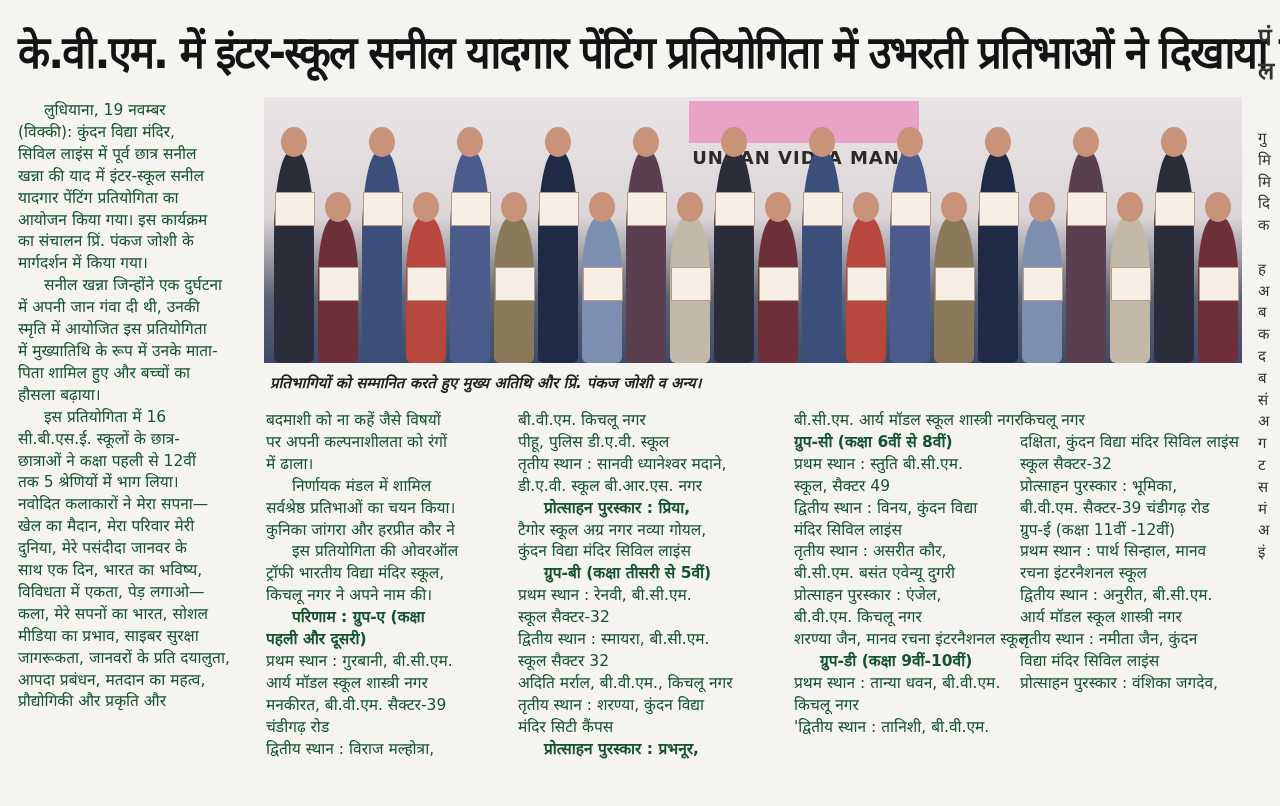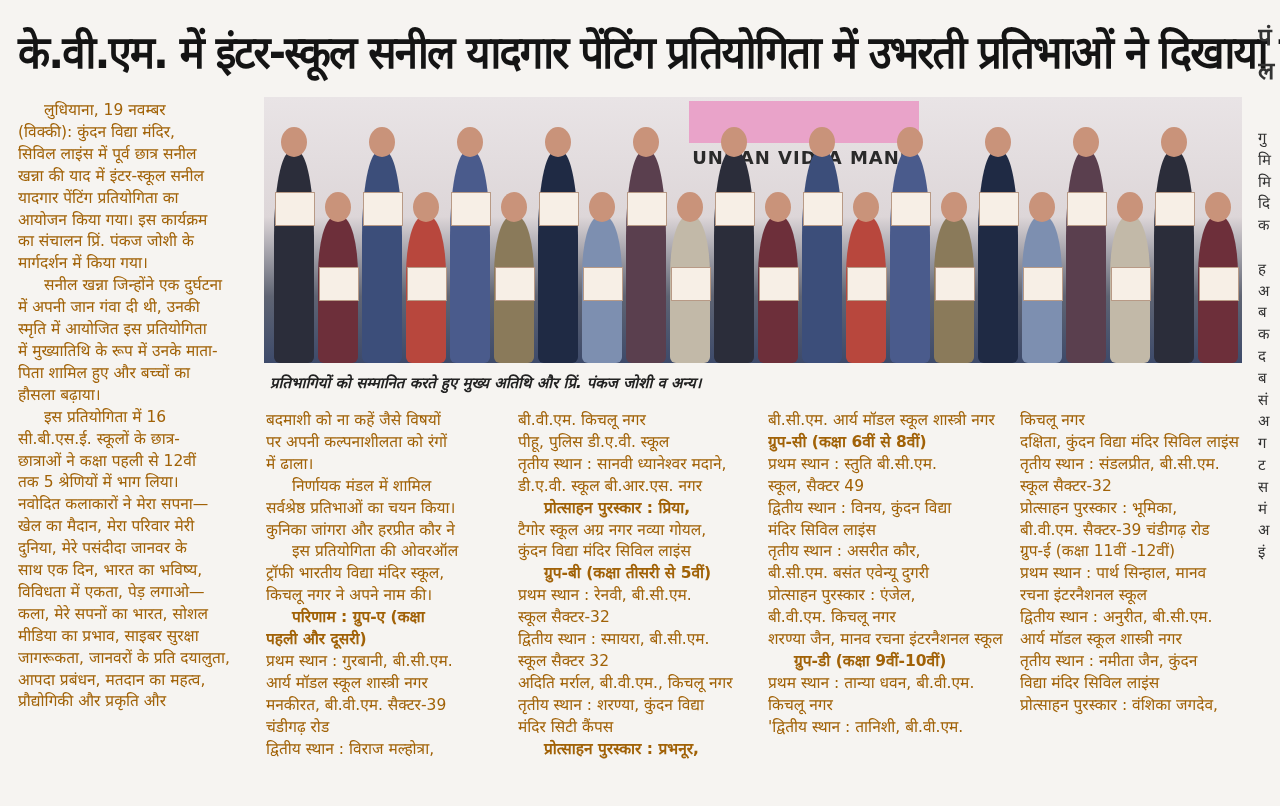--- a/index.html
+++ b/index.html
@@ -1,28 +1,28 @@
 <!DOCTYPE html>
 <html><head>
 <meta charset="utf-8">
 <style>
   html, body { margin:0; padding:0; }
   body { width:1280px; height:806px; overflow:hidden; background:#f6f4f1; position:relative;
          font-family:"DejaVu Sans", sans-serif; color:#1d1d1f; }
   .headline { position:absolute; left:18px; top:18px; width:1225px; height:70px;
               font-size:45px; font-weight:bold; letter-spacing:-2px; line-height:70px;
               white-space:nowrap; transform-origin:left center; transform:scaleX(0.93); color:#141414; }
-  .col { position:absolute; font-size:15.5px; line-height:21.9px; color:#a16207; }
+  .col { position:absolute; font-size:15.5px; line-height:21.9px; color:#14532d; }
   .col .line { display:block; white-space:nowrap; overflow:hidden; }
   .col .indent { padding-left:26px; }
   .col .bold { font-weight:bold; }
   .col1 { left:18px; top:100px; width:240px; }
   .col2 { left:266px; top:410px; width:240px; }
   .col3 { left:518px; top:410px; width:240px; }
-  .col4 { left:768px; top:410px; width:240px; }
+  .col4 { left:794px; top:410px; width:240px; }
   .col5 { left:1020px; top:410px; width:252px; }
   .rightcut { position:absolute; left:1258px; top:0; width:22px; height:806px; overflow:hidden;
               font-size:15px; line-height:21.8px; color:#333; }
   .rightcut .top { position:absolute; top:20px; font-size:24px; font-weight:bold; line-height:34px; }
   .photo { position:absolute; left:264px; top:97px; width:978px; height:266px; overflow:hidden;
            background:linear-gradient(180deg,#e9e4e6 0%,#ddd6d8 45%,#5f6473 75%,#3d4a6a 100%); }
   .banner { position:absolute; left:425px; top:4px; width:230px; height:42px; background:#e9a3c9; }
   .banner-text { position:absolute; left:425px; top:50px; width:230px; text-align:center;
                  font-size:18px; font-weight:bold; color:#2a2a2a; letter-spacing:1px; }
   .person { position:absolute; border-radius:40% 40% 6px 6px; }
@@ -198,21 +198,20 @@
       <span class="line indent bold">ग्रुप-डी (कक्षा 9वीं-10वीं)</span>
       <span class="line">प्रथम स्थान : तान्या धवन, बी.वी.एम.</span>
       <span class="line">किचलू नगर</span>
       <span class="line">'द्वितीय स्थान : तानिशी, बी.वी.एम.</span>
     </div>
   </div>
 <div class="col col5">
     <div>
       <span class="line">किचलू नगर</span>
       <span class="line">दक्षिता, कुंदन विद्या मंदिर सिविल लाइंस</span>
-      <span class="line">तृतीय स्थान : संडलप्रीत, बी.सी.एम.</span>
       <span class="line">स्कूल सैक्टर-32</span>
       <span class="line">प्रोत्साहन पुरस्कार : भूमिका,</span>
       <span class="line">बी.वी.एम. सैक्टर-39 चंडीगढ़ रोड</span>
       <span class="line">ग्रुप-ई (कक्षा 11वीं -12वीं)</span>
       <span class="line">प्रथम स्थान : पार्थ सिन्हाल, मानव</span>
       <span class="line">रचना इंटरनैशनल स्कूल</span>
       <span class="line">द्वितीय स्थान : अनुरीत, बी.सी.एम.</span>
       <span class="line">आर्य मॉडल स्कूल शास्त्री नगर</span>
       <span class="line">तृतीय स्थान : नमीता जैन, कुंदन</span>
       <span class="line">विद्या मंदिर सिविल लाइंस</span>

